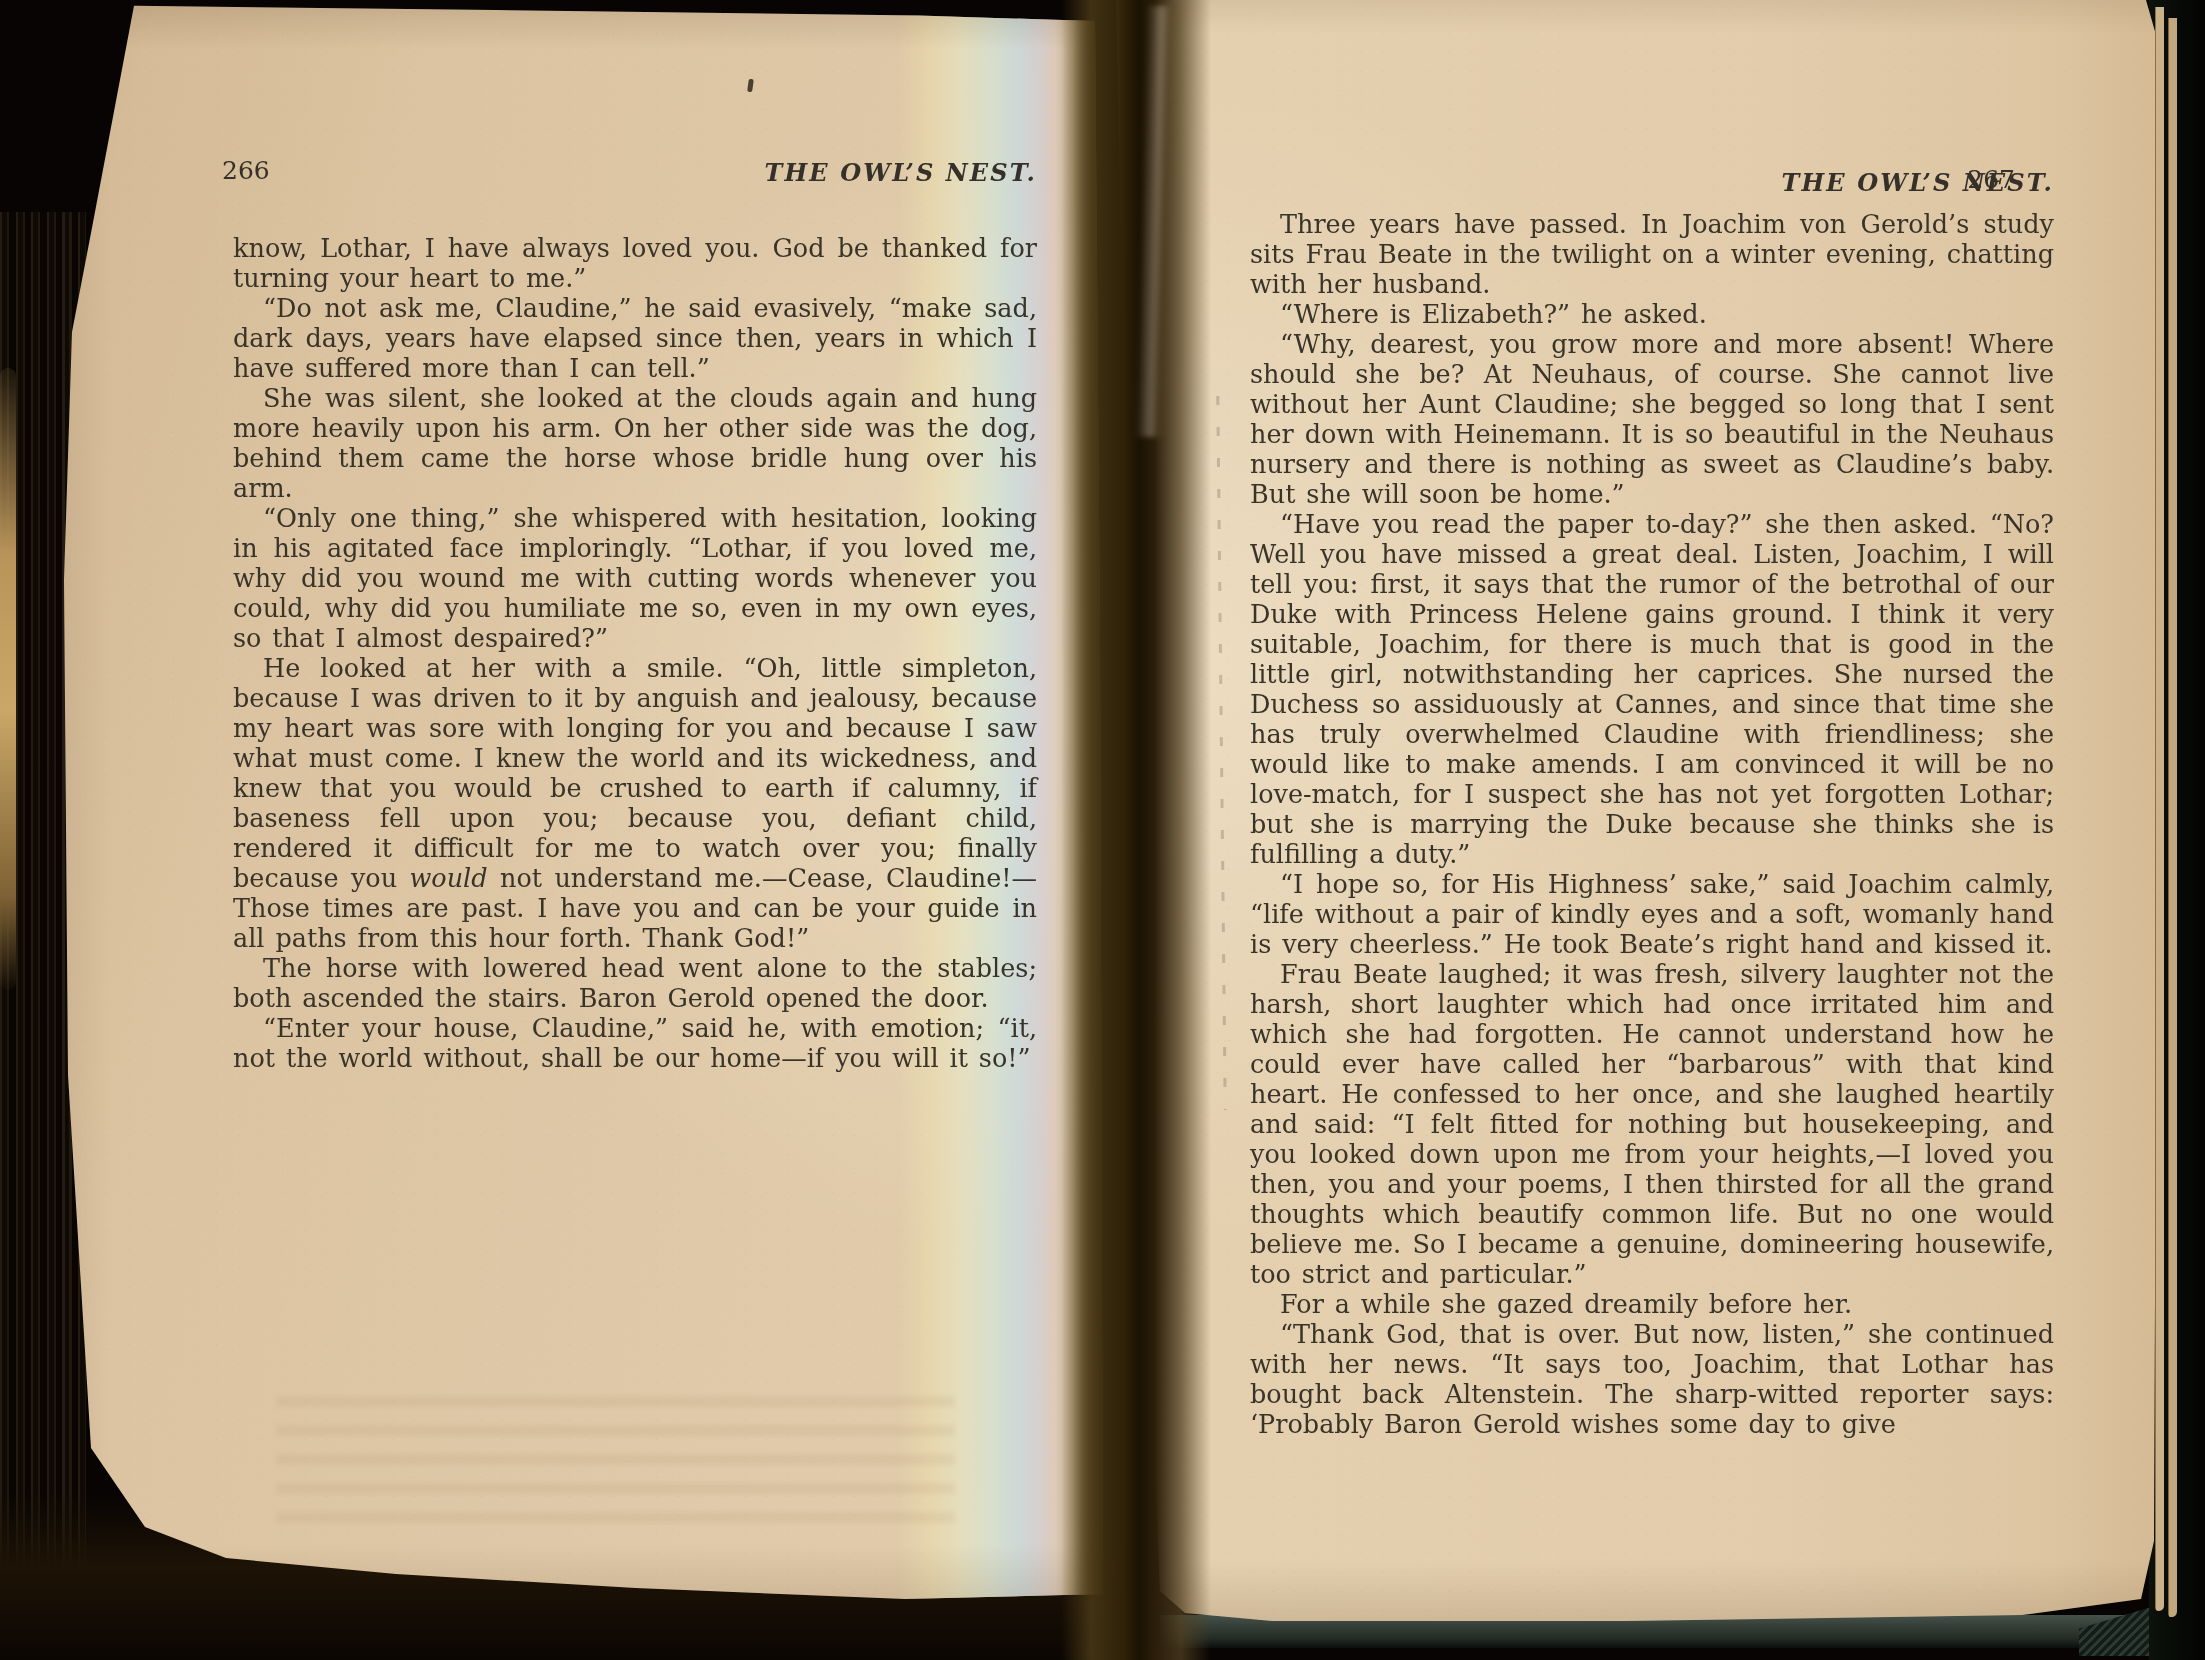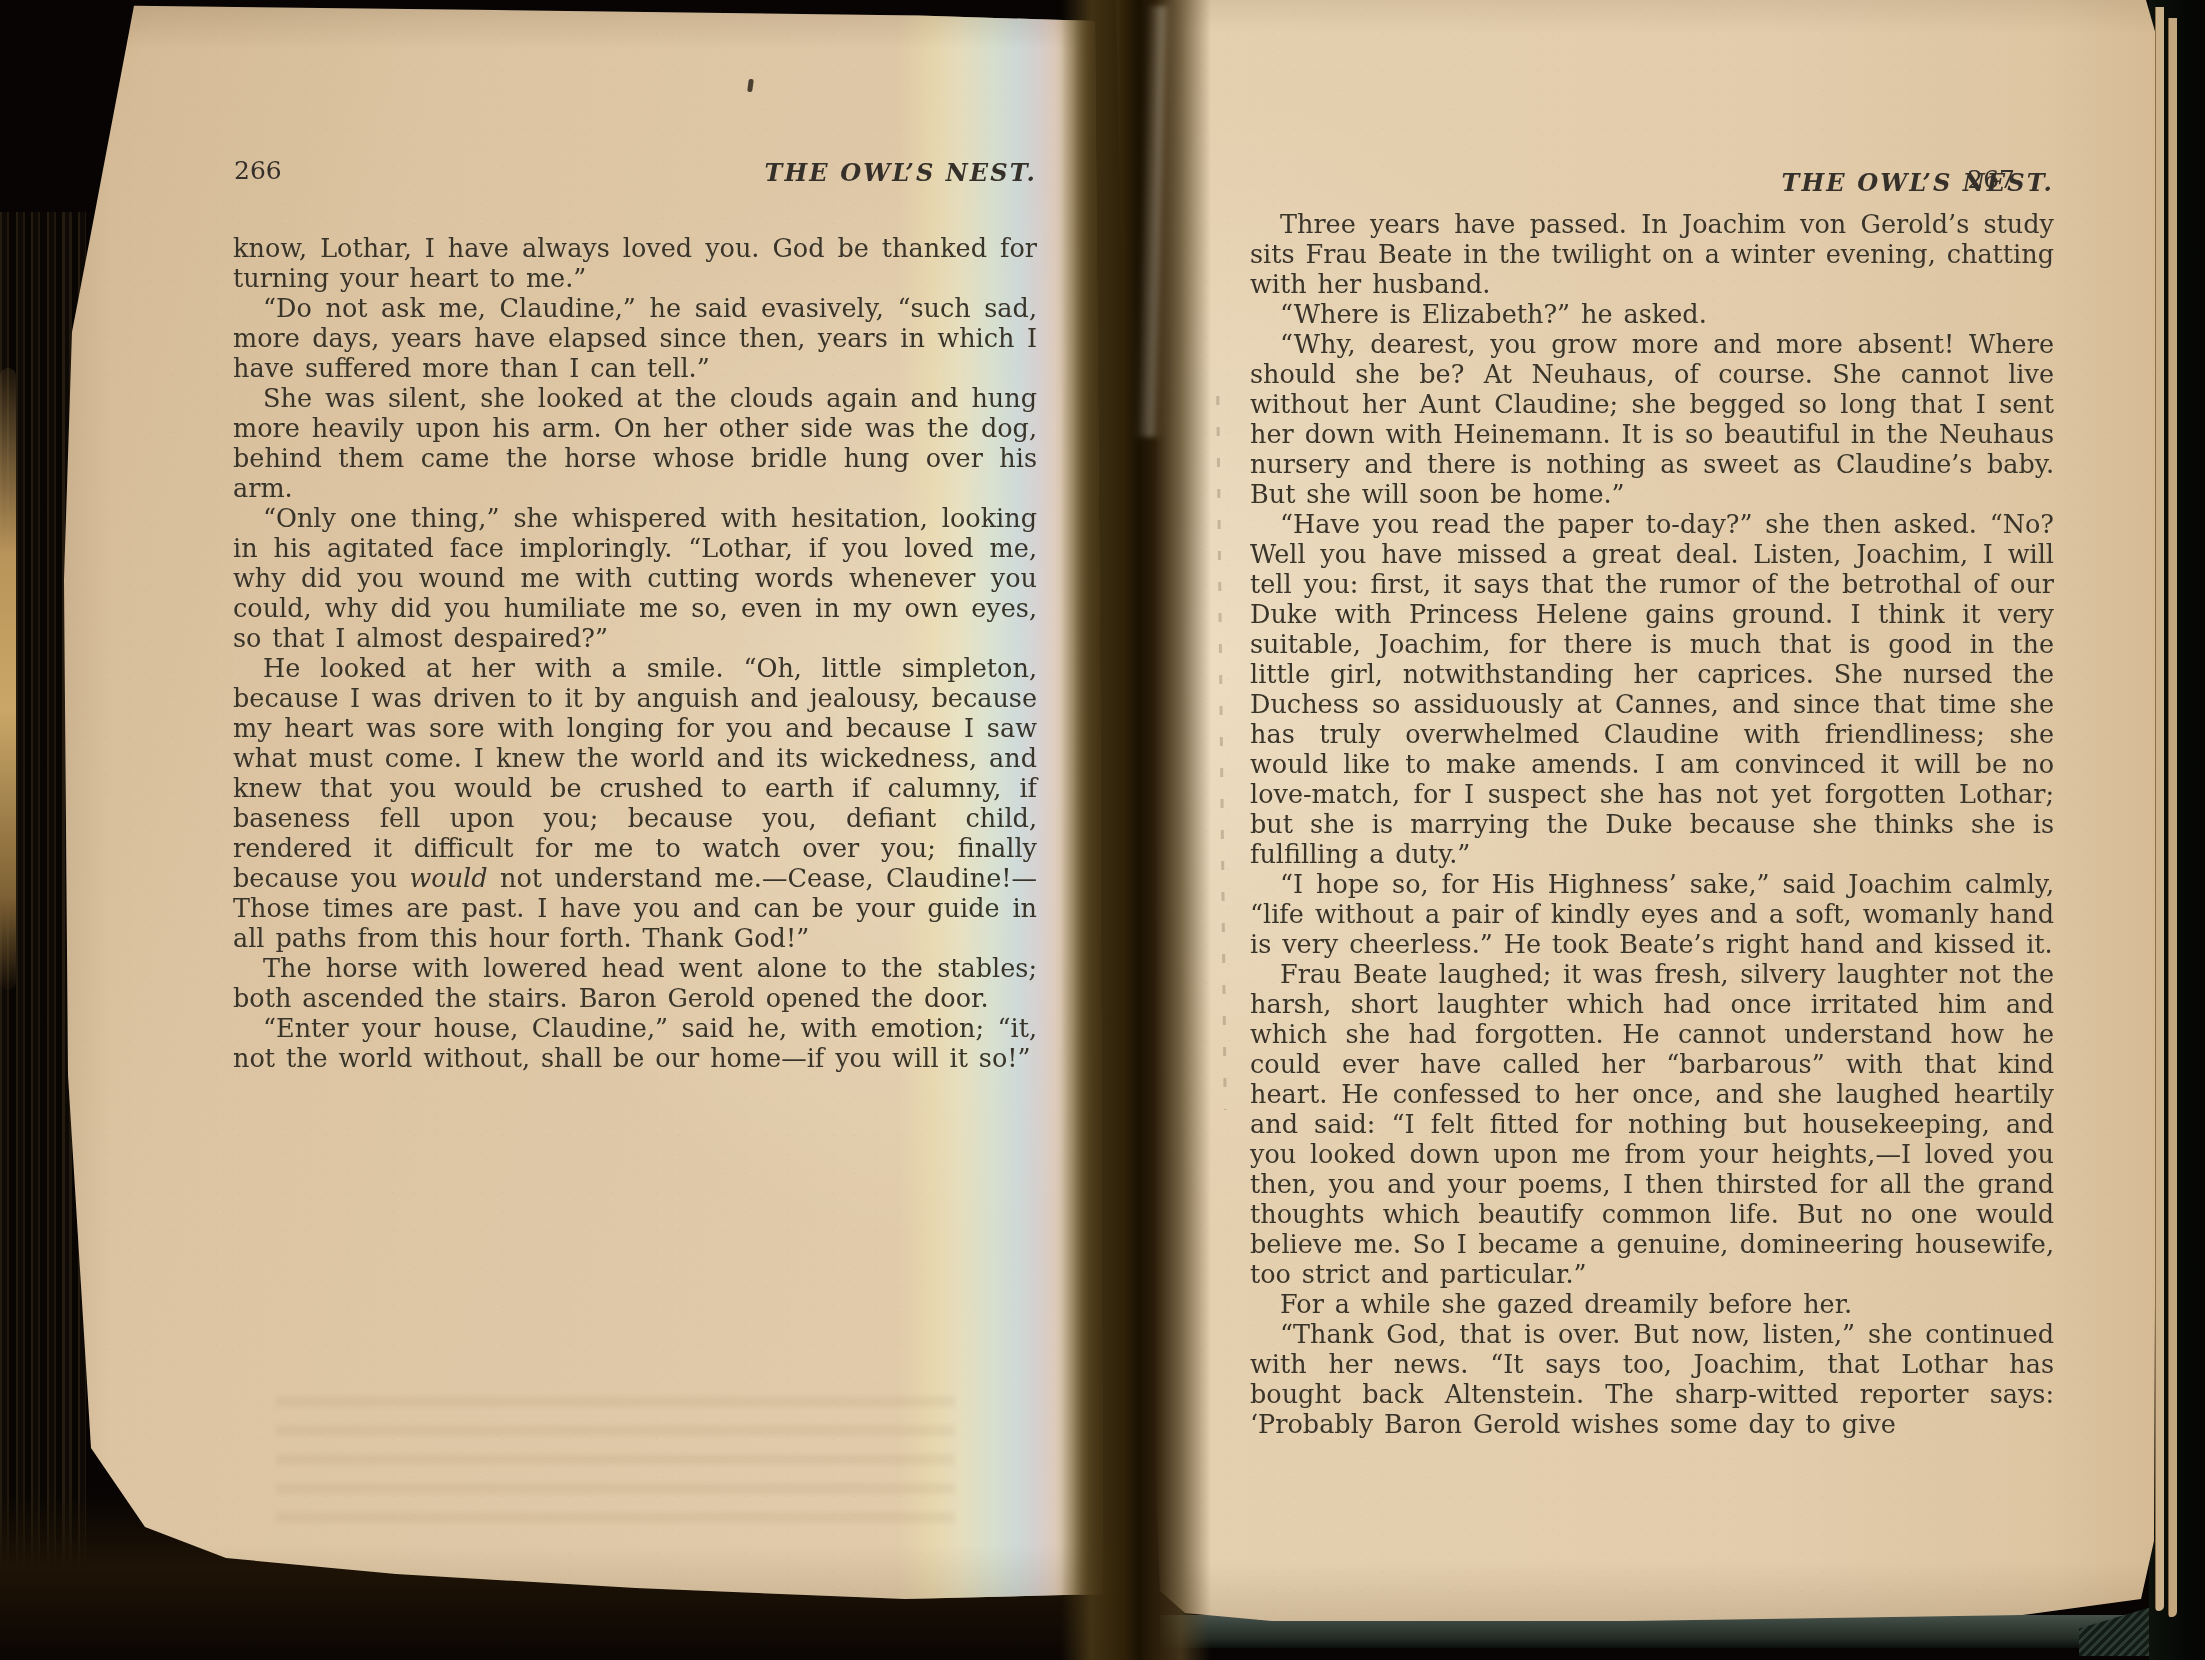--- a/index.html
+++ b/index.html
@@ -70,21 +70,21 @@
     transform:rotate(-.6deg);filter:blur(0.7px);}
   .ghost-smudge{position:absolute;left:276px;top:1396px;width:679px;height:134px;pointer-events:none;
     background:repeating-linear-gradient(to bottom, rgba(160,130,90,.10) 0 11.3px, transparent 11.3px 29px);
     filter:blur(2.1px);}
   .ink-speck{position:absolute;left:748px;top:79px;width:5px;height:12.7px;border-radius:2.1px;
     background:#4a4032;transform:rotate(8deg);}
 
   
   .pagenum,.running-title{color:#35302a;}
   .pagenum{position:absolute;font-size:25px;}
-  .num-left{left:234px;top:156px;text-align:right;}
+  .num-left{left:222px;top:156px;text-align:right;}
   .num-right{left:1881px;top:165px;width:134px;text-align:right;}
   .running-title{position:absolute;width:804px;text-align:right;
     font-style:italic;font-weight:bold;font-size:24px;letter-spacing:2.1px;}
   .title-left{left:233px;top:158px;}
   .title-right{left:1250px;top:168px;}
   .text-block{position:absolute;width:804px;font-size:25.5px;line-height:30px;
     color:#39342a;text-align:justify;word-spacing:2.8px;}
   .text-left-block{left:233px;top:199px;margin-top:34px;}
   .text-right-block{left:1250px;top:209px;}
   .text-block p{margin:0;text-indent:30px;}
@@ -108,21 +108,21 @@
     <div class="rainbow"></div>
     <div class="vignette-left"></div>
     <div class="ghost-smudge"></div>
     <div class="ink-speck"></div>
 
     <div class="pagenum num-left">266</div>
     <div class="running-title title-left">THE OWL’S NEST.</div>
 
     <div class="text-block text-left-block">
       <p class="noindent">know, Lothar, I have always loved you.  God be thanked for turning your heart to me.”</p>
-      <p>“Do not ask me, Claudine,” he said evasively, “such sad, more days, years have elapsed since then, years in which I have suffered more than I can tell.”</p>
+      <p>“Do not ask me, Claudine,” he said evasively, “make sad, dark days, years have elapsed since then, years in which I have suffered more than I can tell.”</p>
       <p>She was silent, she looked at the clouds again and hung more heavily upon his arm.  On her other side was the dog, behind them came the horse whose bridle hung over his arm.</p>
       <p>“Only one thing,” she whispered with hesitation, looking in his agitated face imploringly.  “Lothar, if you loved me, why did you wound me with cutting words whenever you could, why did you humiliate me so, even in my own eyes, so that I almost despaired?”</p>
       <p><span>He looked at her with a smile.  “Oh, little simpleton, because I was driven to it by anguish and jealousy, because my heart was sore with longing for you and because I saw what must come.  I knew the world and its wickedness, and knew that you would be crushed to earth if calumny, if baseness fell upon you; because you, defiant child, rendered it difficult for me to watch over you; finally because you </span><span class="ital">would</span><span> not understand me.—Cease, Claudine!—Those times are past.  I have you and can be your guide in all paths from this hour forth.  Thank God!”</span></p>
       <p>The horse with lowered head went alone to the stables; both ascended the stairs.  Baron Gerold opened the door.</p>
       <p>“Enter your house, Claudine,” said he, with emotion; “it, not the world without, shall be our home—if you will it so!”</p>
     </div>
   </div>
 
   <div class="page page-right">
     <div class="texture"></div>

